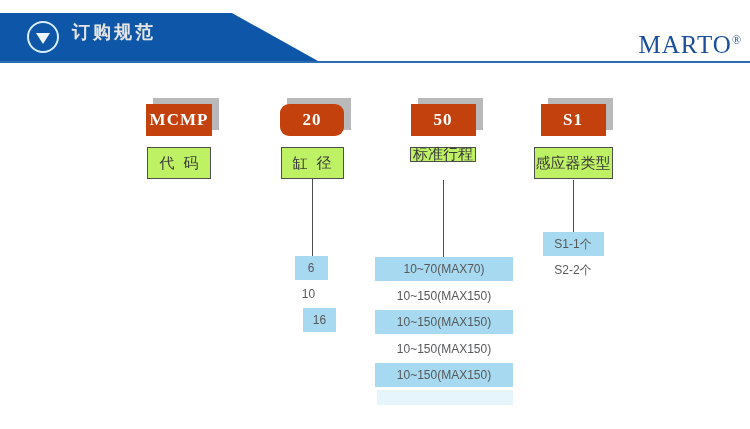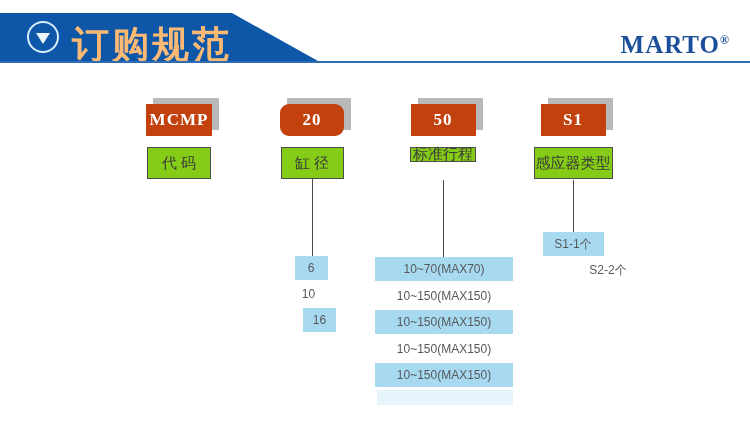--- a/index.html
+++ b/index.html
@@ -16,39 +16,39 @@
   }
   .icon-circle{
     position:absolute;left:27px;top:8px;width:28px;height:28px;border:2px solid #d9edfa;
     border-radius:50%;display:flex;align-items:center;justify-content:center;
   }
   .icon-circle .tri{
     width:0;height:0;border-left:7px solid transparent;border-right:7px solid transparent;
     border-top:11px solid #eef6fc;margin-top:2px;
   }
   .banner-title{
-    position:absolute;left:72px;top:7px;color:#fdba74;font-size:37px;font-weight:bold;
+    position:absolute;left:72px;top:7px;color:#e5e5e5;font-size:18px;font-weight:bold;
     letter-spacing:3px;white-space:nowrap;
   }
   .brand{
-    position:absolute;right:20px;top:31px;color:#1b4f9c;
-    font-family:"Liberation Serif","DejaVu Serif",serif;font-size:25px;font-weight:bold;
+    position:absolute;right:8px;top:31px;color:#1b4f9c;
+    font-family:"Liberation Serif","DejaVu Serif",serif;font-size:25px;font-weight:normal;
     letter-spacing:1px;white-space:nowrap;text-align:center;
   }
   .brand sup{font-size:12px;vertical-align:super;}
   
   .shadow-box{position:absolute;background:#b9b9b9;}
   .code-box{
     position:absolute;background:#c2410c;color:#ffffff;display:flex;align-items:center;justify-content:center;
     font-family:"Liberation Serif","DejaVu Serif",serif;font-size:17px;font-weight:600;letter-spacing:1px;
   }
   .label-box{
-    position:absolute;background:#84cc16;border:1px solid #4d4d4d;box-sizing:border-box;
+    position:absolute;background:#bef264;border:1px solid #4d4d4d;box-sizing:border-box;
     display:flex;align-items:center;justify-content:center;
-    color:#3a3a3a;font-size:15px;white-space:nowrap;
+    color:#3a3a3a;font-size:15px;white-space:nowrap;font-family:Liberation Mono, monospace;
   }
   .connector{position:absolute;width:1px;background:#4d4d4d;}
   .option{
     position:absolute;display:flex;align-items:center;justify-content:center;
     color:#57585a;font-size:12px;white-space:nowrap;
   }
   .option.hl{background:#a7daf0;}
   .ghost-box{position:absolute;background:#a7daf0;opacity:0.28;}
 </style>
 </head>
@@ -82,15 +82,15 @@
       <div class="option" style="left: 375px; top: 284px; width: 138px; height: 24px;">10~150(MAX150)</div>
       <div class="option hl" style="left: 375px; top: 310px; width: 138px; height: 24px;">10~150(MAX150)</div>
       <div class="option" style="left: 375px; top: 337px; width: 138px; height: 24px;">10~150(MAX150)</div>
       <div class="option hl" style="left: 375px; top: 363px; width: 138px; height: 24px;">10~150(MAX150)</div>
       <div class="ghost-box" style="left: 377px; top: 390px; width: 136px; height: 15px;"></div>
       <div class="shadow-box" style="left: 547.5px; top: 98px; width: 65px; height: 32px;"></div>
       <div class="code-box" style="left: 540.5px; top: 104px; width: 65px; height: 32px;">S1</div>
       <div class="label-box" style="left: 533.5px; top: 147px; width: 79px; height: 32px;">感应器类型</div>
       <div class="connector" style="left: 573px; top: 180px; height: 52px;"></div>
       <div class="option hl" style="left: 542.5px; top: 232px; width: 61px; height: 24px;">S1-1个</div>
-      <div class="option" style="left: 542.5px; top: 258px; width: 61px; height: 24px; margin-left: 35px;">S2-2个</div>
+      <div class="option" style="left: 542.5px; top: 258px; width: 61px; height: 24px;">S2-2个</div>
     </div>
 </div>
 
 </body></html>

